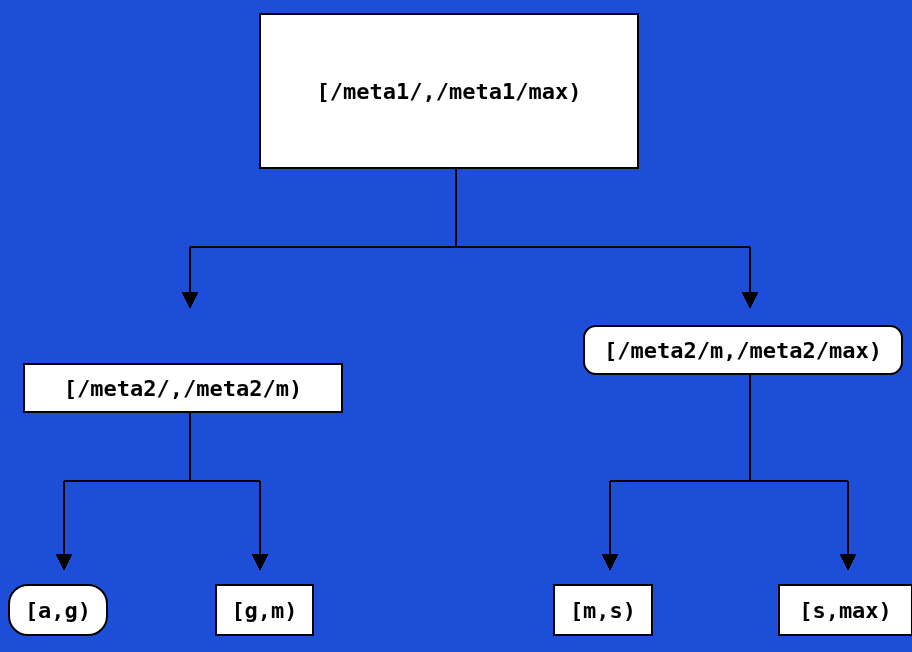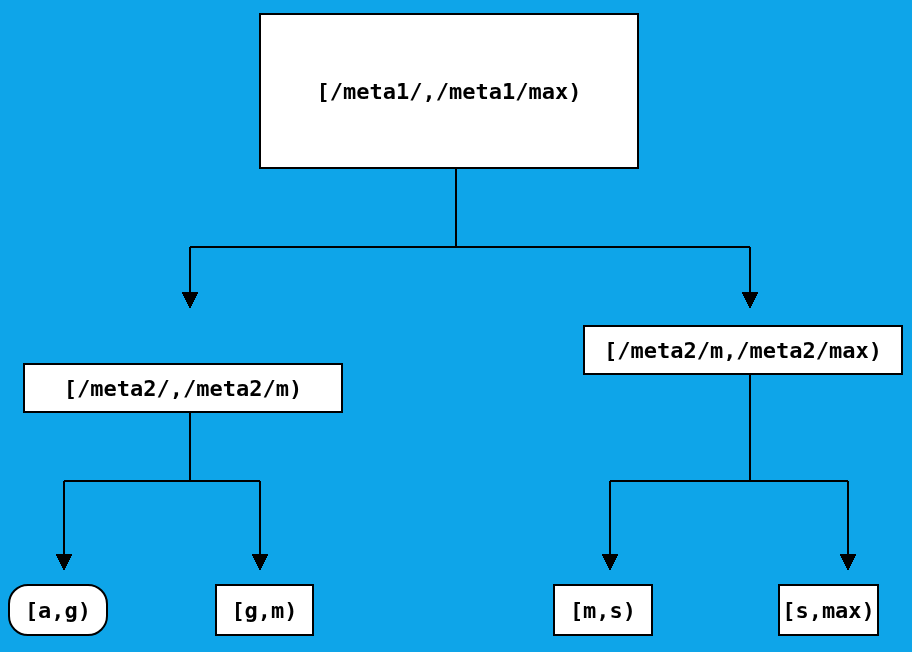--- a/index.html
+++ b/index.html
@@ -4,21 +4,21 @@
 <style>
   html, body {
     margin: 0;
     padding: 0;
     background: #ffffff;
   }
   .stage {
     position: relative;
     width: 912px;
     height: 652px;
-    background: #0ea5e9;
+    background: #1d4ed8;
     overflow: hidden;
     font-family: "DejaVu Sans Mono", "Liberation Mono", monospace;
   }
   .edge-layer {
     position: absolute;
     left: 0;
     top: 0;
     width: 912px;
     height: 652px;
   }
@@ -39,25 +39,25 @@
     display: flex;
     align-items: center;
     justify-content: center;
     font-size: 22px;
     font-weight: bold;
     color: #000000;
     white-space: nowrap;
   }
   .node-root      { left: 259px; top: 13px;  width: 380px; height: 156px; }
   .node-l2-left   { left: 23px;  top: 325px; width: 320px; height: 50px; margin-top: 38px; }
-  .node-l2-right  { left: 583px; top: 325px; width: 320px; height: 50px; }
+  .node-l2-right  { left: 583px; top: 325px; width: 320px; height: 50px; border-radius: 13px; }
   .node-leaf-ag   { left: 8px;   top: 584px; width: 100px; height: 52px; border-radius: 20px; }
   .node-leaf-gm   { left: 203px; top: 584px; width: 99px;  height: 52px; margin-left: 12px; }
   .node-leaf-ms   { left: 553px; top: 584px; width: 100px; height: 52px; }
-  .node-leaf-smax { left: 778px; top: 584px; width: 101px; height: 52px; }
+  .node-leaf-smax { left: 778px; top: 584px; width: 135px; height: 52px; }
 </style>
 </head>
 <body>
 
 <div class="stage">
 
   <svg class="edge-layer" width="912" height="652" viewBox="0 0 912 652" shape-rendering="crispEdges">
 
     <path d="M456 169 L456 247 M190 247 L750 247 M190 247 L190 292 M750 247 L750 292"></path>
     <polygon points="182,292 198,292 190,308"></polygon>

